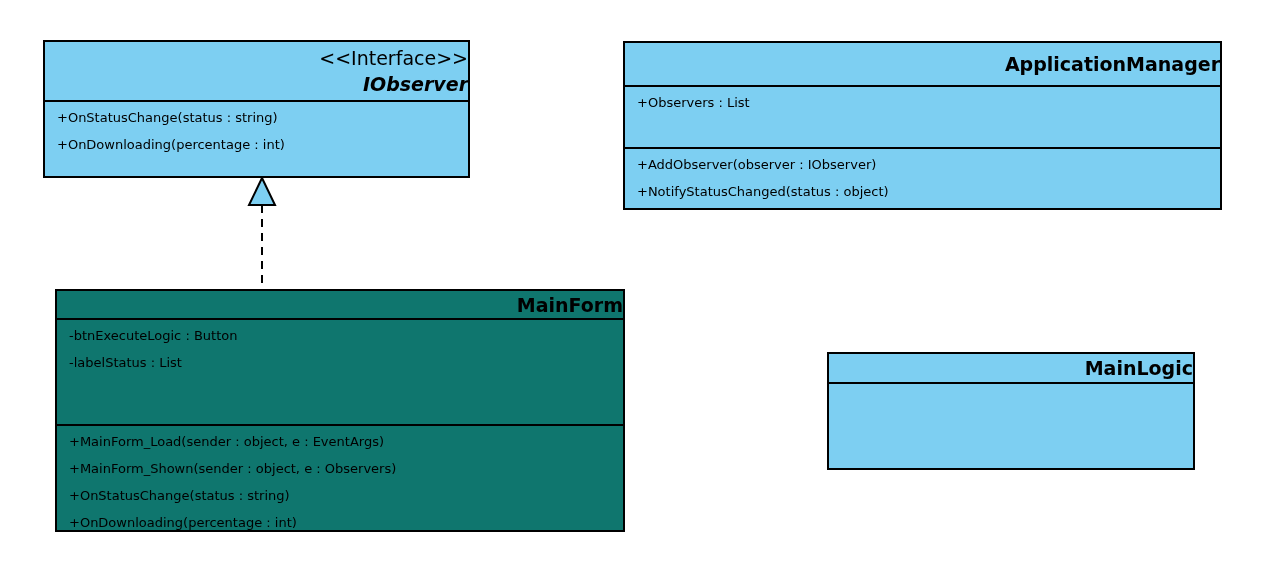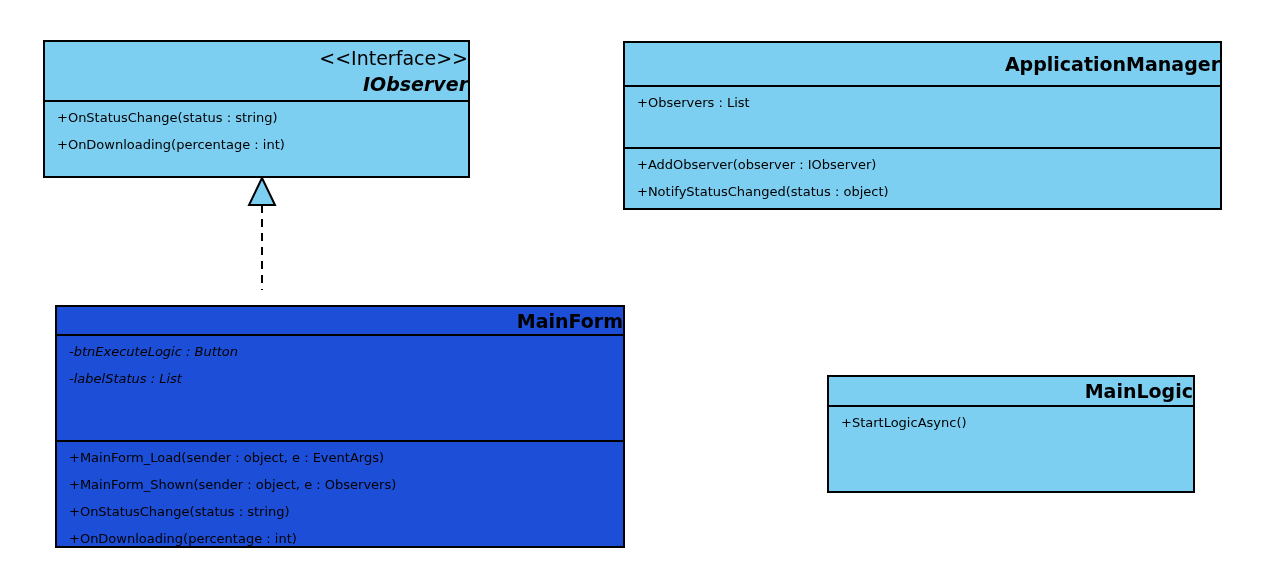--- a/index.html
+++ b/index.html
@@ -61,21 +61,21 @@
   }
 
   
   #cls-iobserver        { left: 43px;  top: 40px;  width: 427px; height: 138px; }
   #cls-iobserver .title-sec        { height: 58px; }
   #cls-appmanager       { left: 623px; top: 41px;  width: 599px; height: 169px; }
   #cls-appmanager .title-sec       { height: 42px; }
   #cls-appmanager .attrs-sec       { height: 39px; }
   #cls-mainform         { left: 55px;  top: 289px; width: 570px; height: 243px; }
   #cls-mainform .title-sec         { height: 27px; }
-  #cls-mainform .attrs-sec         { height: 93px; font-style: italic; }
+  #cls-mainform .attrs-sec         { height: 93px; }
   #cls-mainlogic        { left: 827px; top: 352px; width: 368px; height: 118px; }
   #cls-mainlogic .title-sec        { height: 28px; }
   #realization-arrow    { left: 240px; top: 176px; }
 </style>
 </head>
 <body>
 
 <div class="canvas">
 
   <div class="uml-class" id="cls-iobserver" style="background: rgb(125, 207, 242); border-color: rgb(0, 0, 0);">
@@ -96,42 +96,41 @@
     <div class="sec members-sec attrs-sec">
       <div class="member">+Observers : List</div>
     </div>
     <div class="sec members-sec">
       <div class="member">+AddObserver(observer : IObserver)</div>
       <div class="member">+NotifyStatusChanged(status : object)</div>
       <div class="member">+NotifyDownloadPercentageChanged(percentage : int)</div>
     </div>
   </div>
 
-  <div class="uml-class" id="cls-mainform" style="background: #1d4ed8; border-color: rgb(0, 0, 0); margin-top: 16px;">
+  <div class="uml-class" id="cls-mainform" style="background: #0f766e; border-color: rgb(0, 0, 0);">
     <div class="sec title-sec">
       <div>MainForm</div>
     </div>
     <div class="sec members-sec attrs-sec">
       <div class="member">-btnExecuteLogic : Button</div>
       <div class="member">-labelStatus : List</div>
     </div>
     <div class="sec members-sec">
       <div class="member">+MainForm_Load(sender : object, e : EventArgs)</div>
       <div class="member">+MainForm_Shown(sender : object, e : Observers)</div>
       <div class="member">+OnStatusChange(status : string)</div>
       <div class="member">+OnDownloading(percentage : int)</div>
     </div>
   </div>
 
-  <div class="uml-class" id="cls-mainlogic" style="background: rgb(125, 207, 242); border-color: rgb(0, 0, 0); margin-top: 23px;">
+  <div class="uml-class" id="cls-mainlogic" style="background: rgb(125, 207, 242); border-color: rgb(0, 0, 0);">
     <div class="sec title-sec">
       <div>MainLogic</div>
     </div>
     <div class="sec members-sec">
-      <div class="member">+StartLogicAsync()</div>
     </div>
   </div>
 
   <svg id="realization-arrow" class="arrow-svg" width="44" height="115" viewBox="0 0 44 115">
     <polygon points="22,2 35,29 9,29" fill="#7DCFF2" stroke="#000000" stroke-width="2"></polygon>
     <line x1="22" y1="29" x2="22" y2="114" stroke="#000000" stroke-width="2" stroke-dasharray="8 6"></line>
   </svg>
 
 </div>
 

